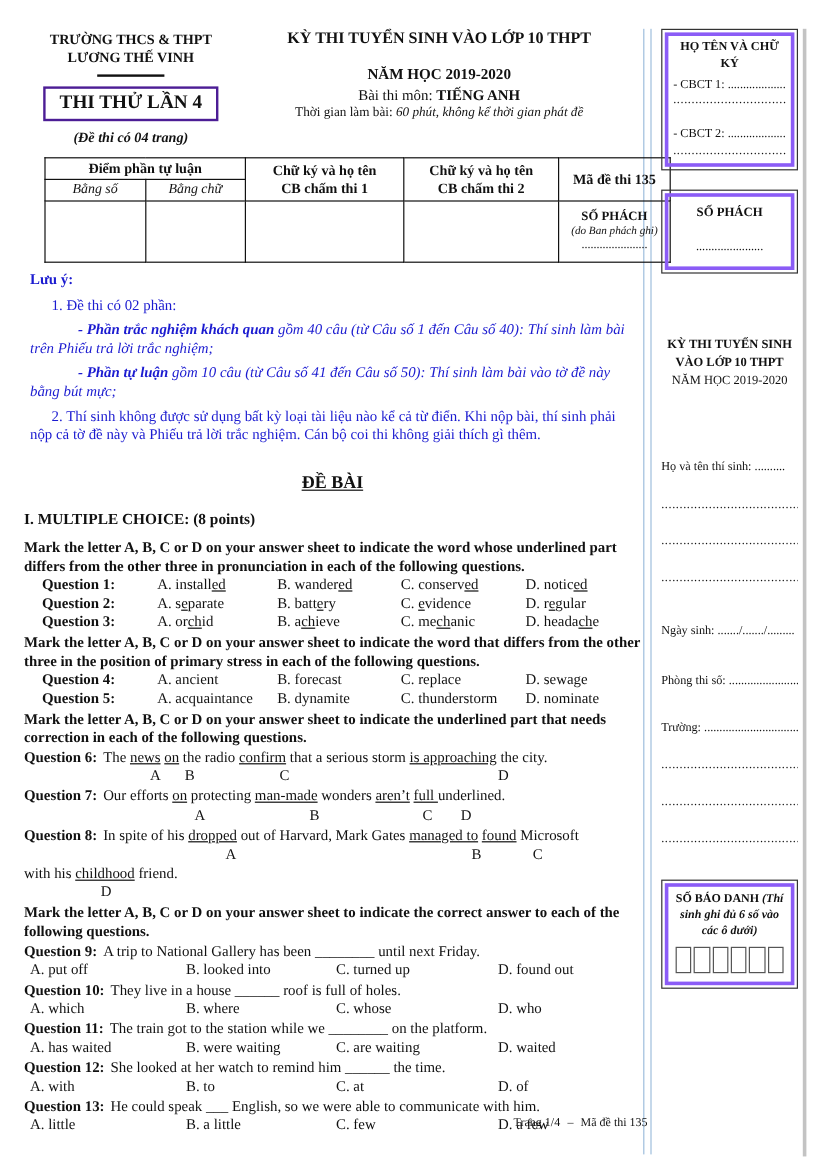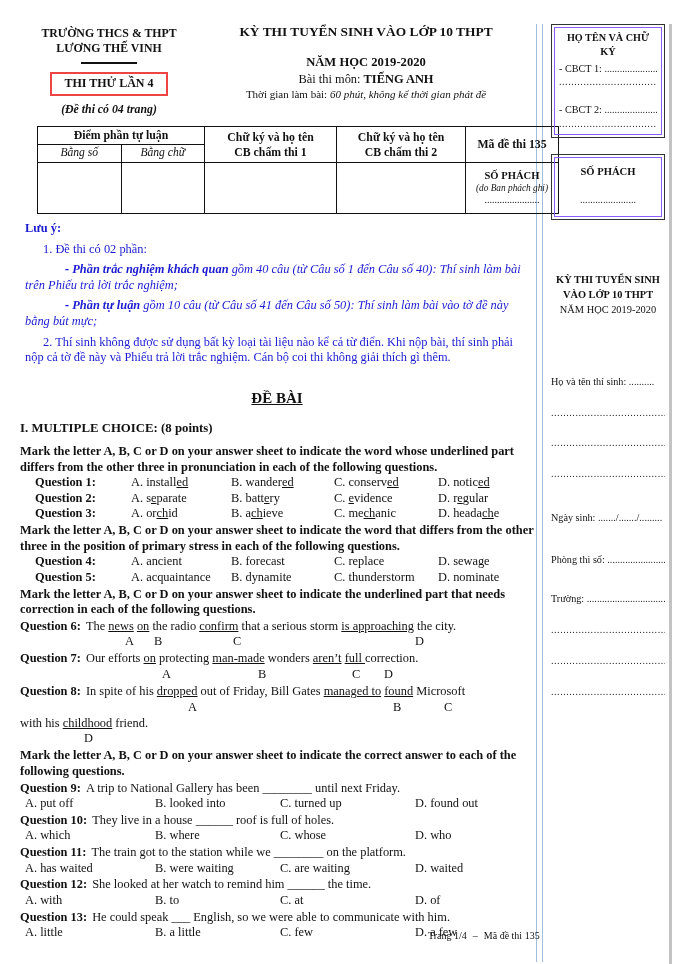--- a/index.html
+++ b/index.html
@@ -15,21 +15,21 @@
   
   .page-edge{position:absolute;left:669px;top:24px;width:3px;height:940px;background:#c3c3c3;}
 
   .main{position:absolute;left:20px;top:20px;width:514px;z-index:1;}
 
   
   .hdr{display:flex;}
   .hdr-left{width:178px;text-align:center;padding-top:6px;}
   .school{font-weight:bold;font-size:11.8px;line-height:1.25;}
   .hdr-rule{width:56px;height:0;border-top:2px solid #111;margin:7px auto 8px auto;}
-  .round-box{display:inline-block;border:2px solid #ef4444;padding:2px 12px;font-weight:bold;font-size:12px;}
+  .round-box{display:inline-block;border:2px solid #4c1d95;padding:2px 12px;font-weight:bold;font-size:16px;}
   .pages-note{font-weight:bold;font-style:italic;font-size:11.8px;margin-top:6px;}
   .hdr-center{flex:1;text-align:center;padding-top:4px;}
   .exam-title{font-weight:bold;font-size:13.4px;}
   .exam-year{font-weight:bold;font-size:12.6px;margin-top:14px;}
   .exam-subject{font-size:12.4px;margin-top:1px;}
   .exam-time{font-size:11px;margin-top:1px;}
 
   
   table.grade{border-collapse:collapse;margin:10px 0 0 17px;width:509px;table-layout:fixed;}
   table.grade td{border:1.4px solid #111;padding:1px 2px;text-align:center;vertical-align:middle;}
@@ -63,21 +63,21 @@
 
   
   .sg-u{text-decoration:underline;}
   .sg-b{font-weight:bold;}
   .sg-i{font-style:italic;}
 
   
   .sidebar{position:absolute;left:551px;top:24px;width:114px;z-index:1;
     font-size:10.2px;line-height:1.35;}
   .dbox{border:1.5px solid #333;padding:2px;}
-  .dbox-in{border:1px solid #8b5cf6;padding:3px 4px;}
+  .dbox-in{border:3px solid #8b5cf6;padding:3px 4px;}
   .proctor-title{font-weight:bold;font-size:10.2px;text-align:center;}
   .proctor-line{margin-top:3px;white-space:nowrap;overflow:hidden;}
   .dotline{white-space:nowrap;overflow:hidden;letter-spacing:0.5px;}
   .phach-box{margin-top:16px;text-align:center;}
   .phach-box .t{font-weight:bold;font-size:10.6px;margin-top:4px;}
   .phach-box .d{margin:14px 0 6px 0;}
   .exam-ref{margin-top:52px;text-align:center;font-size:10.4px;line-height:1.45;}
   .exam-ref .b{font-weight:bold;}
   .fields{margin-top:58px;}
   .fields .fl{white-space:nowrap;overflow:hidden;}
@@ -207,31 +207,31 @@
       <span class="qlabel">Question 6:</span><span><span>The </span><span class="sg-u">news</span><span> </span><span class="sg-u">on</span><span> the radio </span><span class="sg-u">confirm</span><span> that a serious storm </span><span class="sg-u">is approaching</span><span> the city.</span></span>
     </div>
     <div class="letterline">
       <span style="left:105px">A</span>
       <span style="left:134px">B</span>
       <span style="left:213px">C</span>
       <span style="left:395px">D</span>
     </div>
 
     <div class="qstem">
-      <span class="qlabel">Question 7:</span><span><span>Our efforts </span><span class="sg-u">on</span><span> protecting </span><span class="sg-u">man-made</span><span> wonders </span><span class="sg-u">aren’t</span><span> </span><span class="sg-u">full </span><span>correction.</span></span>
+      <span class="qlabel">Question 7:</span><span><span>Our efforts </span><span class="sg-u">on</span><span> protecting </span><span class="sg-u">man-made</span><span> wonders </span><span class="sg-u">aren’t</span><span> </span><span class="sg-u">full </span><span>underlined.</span></span>
     </div>
     <div class="letterline">
       <span style="left:142px">A</span>
       <span style="left:238px">B</span>
       <span style="left:332px">C</span>
       <span style="left:364px">D</span>
     </div>
 
     <div class="qstem">
-      <span class="qlabel">Question 8:</span><span><span>In spite of his </span><span class="sg-u">dropped</span><span> out of Friday, Bill Gates </span><span class="sg-u">managed to</span><span> </span><span class="sg-u">found</span><span> Microsoft</span></span>
+      <span class="qlabel">Question 8:</span><span><span>In spite of his </span><span class="sg-u">dropped</span><span> out of Harvard, Mark Gates </span><span class="sg-u">managed to</span><span> </span><span class="sg-u">found</span><span> Microsoft</span></span>
     </div>
     <div class="letterline">
       <span style="left:168px">A</span>
       <span style="left:373px">B</span>
       <span style="left:424px">C</span>
     </div>
     <div><span>with his </span><span class="sg-u">childhood</span><span> friend.</span></div>
     <div class="letterline">
       <span style="left:64px">D</span>
     </div>
@@ -320,18 +320,31 @@
       <div class="dotline gap22">............................................</div>
       <div class="dotline gap22">............................................</div>
       <div class="fl" style="margin-top:30px">Ngày sinh: ......./......./.........</div>
       <div class="fl" style="margin-top:28px">Phòng thi số: .......................</div>
       <div class="fl" style="margin-top:26px">Trường: ................................</div>
       <div class="dotline gap22">............................................</div>
       <div class="dotline gap22">............................................</div>
       <div class="dotline gap22">............................................</div>
     </div>
 
+    <div class="dbox sbd">
+      <div class="dbox-in">
+        <div class="ttl"><span class="sg-b">SỐ BÁO DANH </span><span class="sg-b sg-i">(Thí sinh ghi đủ 6 số vào các ô dưới)</span></div>
+        <div class="sbd-cells">
+          <div class="sbd-cell"></div>
+          <div class="sbd-cell"></div>
+          <div class="sbd-cell"></div>
+          <div class="sbd-cell"></div>
+          <div class="sbd-cell"></div>
+          <div class="sbd-cell"></div>
+        </div>
+      </div>
+    </div>
   </div>
 
   <div class="footer">
     <span>Trang 1/4</span><span>–</span><span>Mã đề thi 135</span>
   </div>
 </div>
 
 </body></html>

